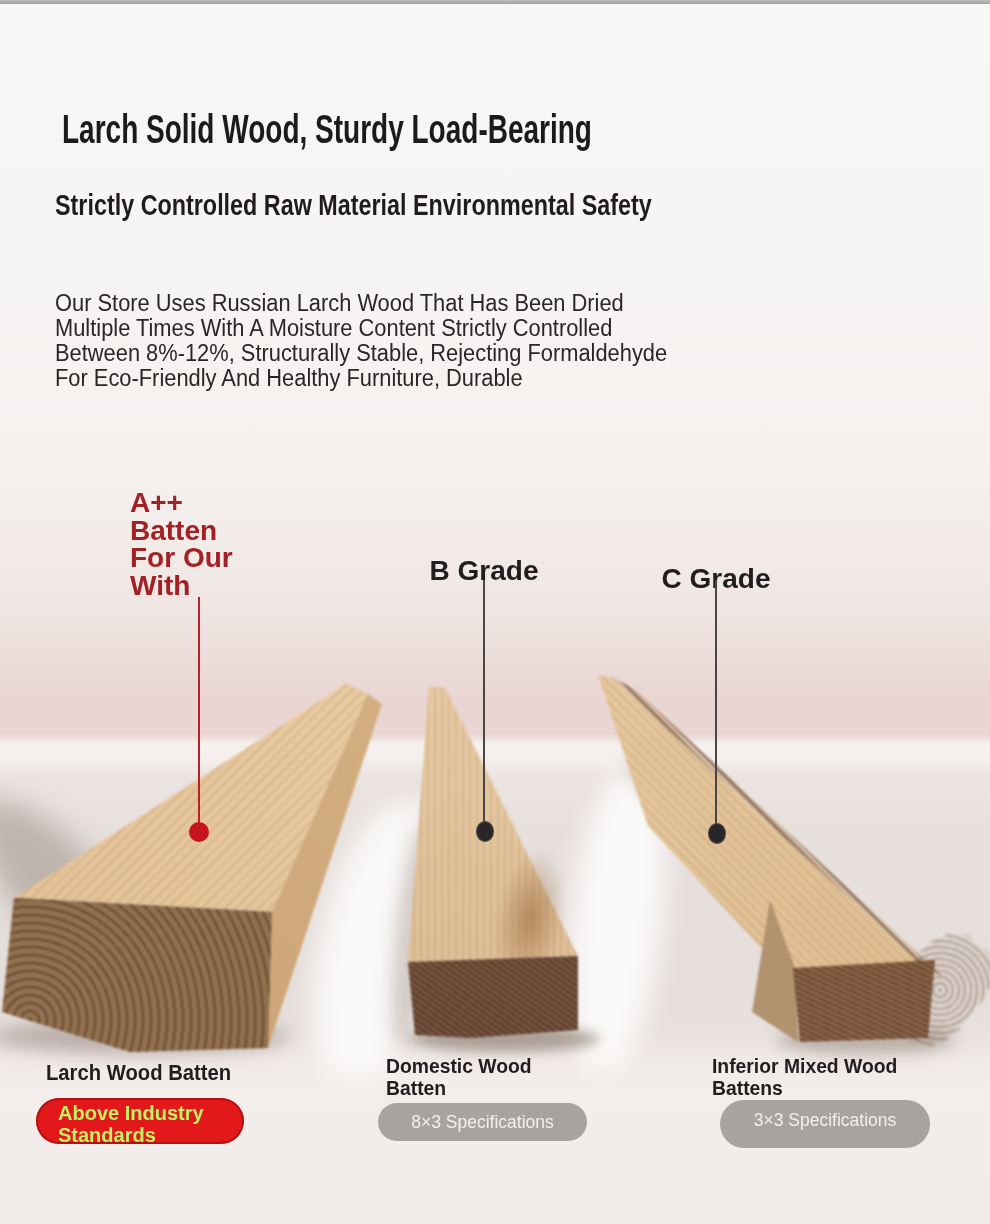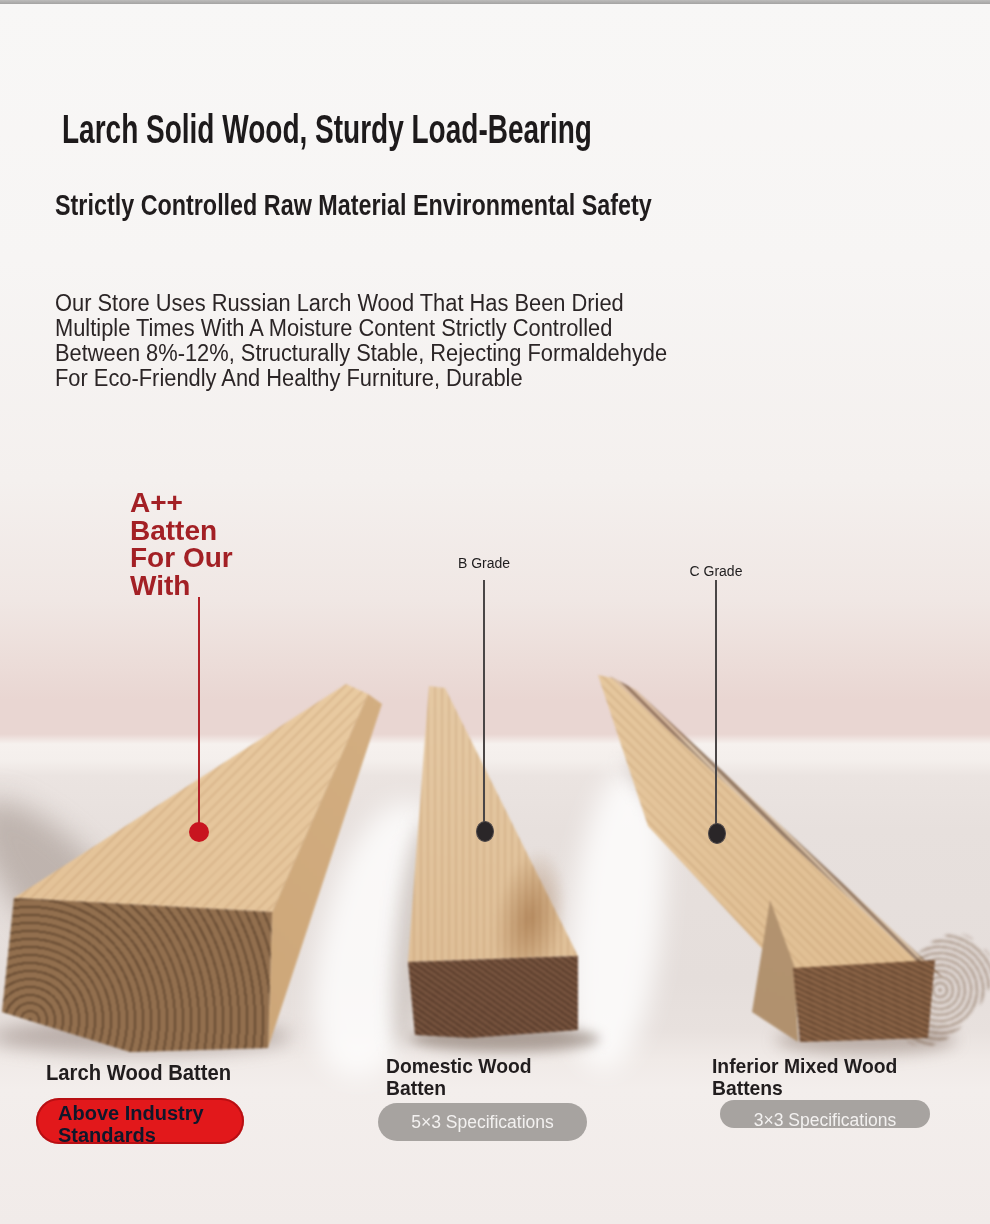--- a/index.html
+++ b/index.html
@@ -20,21 +20,21 @@
   #title{left:62px;top:107px;font-size:40px;font-weight:bold;color:#1d1a1b;
     white-space:nowrap;transform:scaleX(0.70);transform-origin:0 0;}
   #subtitle{left:55px;top:189px;font-size:29px;font-weight:bold;color:#201c1d;
     white-space:nowrap;transform:scaleX(0.805);transform-origin:0 0;}
   #description{left:55px;top:291px;font-size:23px;font-weight:500;color:#2b2526;
     line-height:25px;white-space:nowrap;transform:scaleX(0.95);transform-origin:0 0;}
 
   
   #grade-a{left:130px;top:489px;font-size:28px;font-weight:600;color:#a32025;
     line-height:27.5px;white-space:nowrap;}
-  .grade-label{font-size:14px;font-weight:400;color:#1f1d1e;text-align:center;width:110px;}
+  .grade-label{font-size:28px;font-weight:700;color:#1f1d1e;text-align:center;width:110px;}
   #grade-b-label{left:429px;top:555px;}
   #grade-c-label{left:661px;top:555px;margin-top:8px;}
   .leader{width:2px;}
   #leader-a{left:198px;top:597px;height:228px;background:#b2232a;}
   #leader-b{left:483px;top:580px;height:244px;background:#4a4646;}
   #leader-c{left:715px;top:580px;height:246px;background:#4a4646;}
   .dot{border-radius:50%;}
   #dot-a{left:189px;top:822px;width:20px;height:20px;background:#c8141f;}
   #dot-b{left:476px;top:821px;width:16px;height:19px;background:#2a2628;border:1px solid #4e4849;}
   #dot-c{left:708px;top:823px;width:16px;height:19px;background:#2a2628;border:1px solid #4e4849;}
@@ -105,29 +105,29 @@
       linear-gradient(190deg,rgba(70,45,28,.5),rgba(0,0,0,0) 40%),
       repeating-linear-gradient(25deg,rgba(45,26,14,.35) 0 2px,rgba(0,0,0,0) 2px 5px),
       #8a6346;}
 
   
   .cap-name{font-weight:bold;color:#211d1e;white-space:nowrap;
     transform:scaleX(0.92);transform-origin:0 0;}
   #cap1-name{left:46px;top:1061px;font-size:22px;line-height:24px;}
   #cap2-name{left:386px;top:1055px;font-size:21px;line-height:21.5px;}
   #cap3-name{left:712px;top:1055px;font-size:21px;line-height:21.5px;}
-  .badge{border-radius:24px;color:#0f172a;}
+  .badge{border-radius:24px;color:#bef264;}
   #badge1{left:36px;top:1098px;width:208px;height:46px;background:#e2181b;
     box-shadow:inset 0 0 0 2px rgba(150,10,12,.55);
     font-size:20px;font-weight:600;line-height:22px;padding:4px 0 0 22px;
     box-sizing:border-box;}
   .badge-gray{background:#a7a3a0;color:#f3f1f0;font-size:17.5px;font-weight:500;
     text-align:center;}
   #badge2{left:378px;top:1103px;width:209px;height:38px;line-height:38px;}
-  #badge3{left:720px;top:1100px;width:210px;height:28px;line-height:40px;}
+  #badge3{left:720px;top:1100px;width:210px;height:48px;line-height:40px;}
 </style>
 </head>
 <body>
 
 <div id="canvas">
   <div id="top-bar" class="abs"></div>
 
   <div id="photo" class="abs">
     <div id="shadow-1" class="soft"></div>
     <div id="shadow-1b" class="soft"></div>
@@ -181,20 +181,20 @@
   <div id="cap1-name" class="abs cap-name">
     <div>Larch Wood Batten</div>
     <div></div>
   </div>
   <div id="badge1" class="abs badge">Above Industry Standards</div>
 
   <div id="cap2-name" class="abs cap-name">
     <div>Domestic Wood</div>
     <div>Batten</div>
   </div>
-  <div id="badge2" class="abs badge badge-gray">5×3 Specifications</div>
+  <div id="badge2" class="abs badge badge-gray">8×3 Specifications</div>
 
   <div id="cap3-name" class="abs cap-name">
     <div>Inferior Mixed Wood</div>
     <div>Battens</div>
   </div>
   <div id="badge3" class="abs badge badge-gray">3×3 Specifications</div>
 </div>
 
 </body></html>

